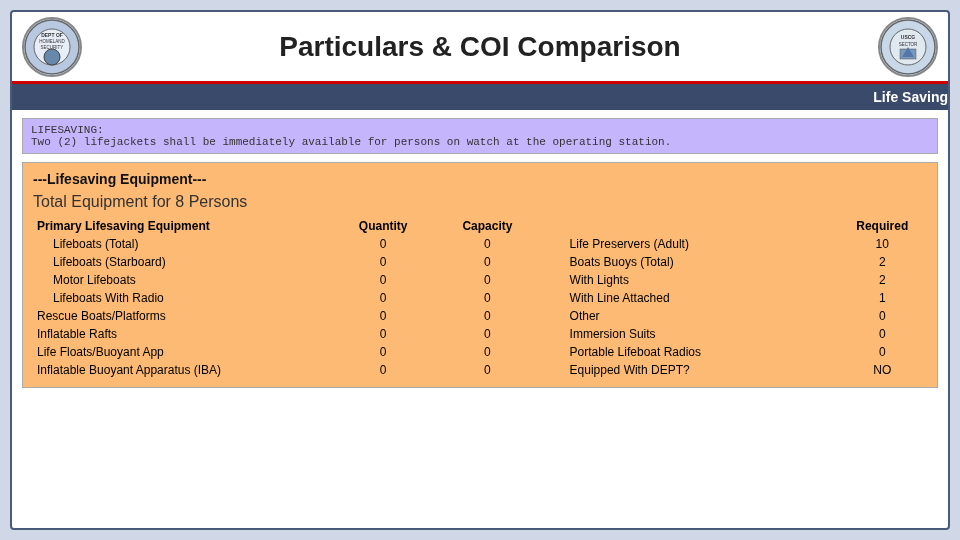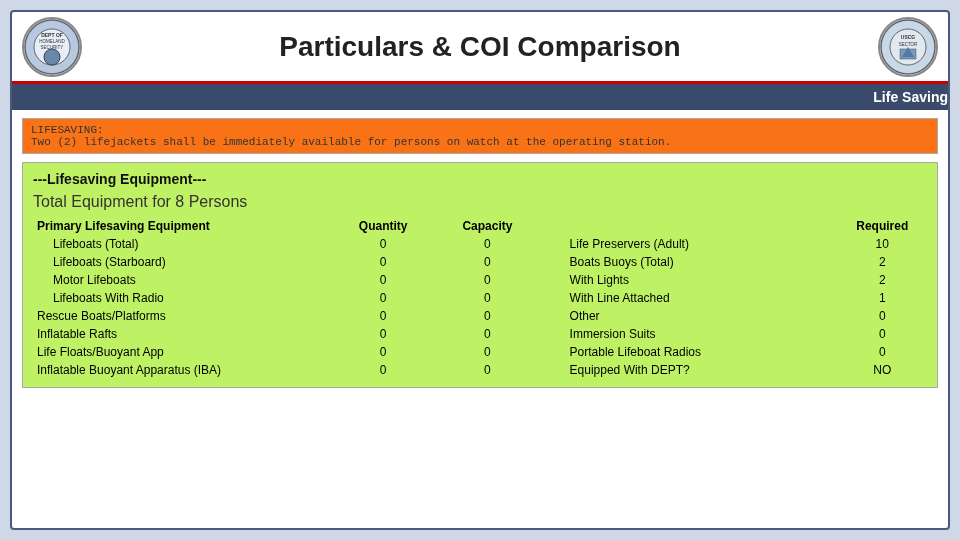--- a/index.html
+++ b/index.html
@@ -80,26 +80,26 @@
       padding: 8px 10px;
       overflow: auto;
     }
     .notice-box {
       border: 1px solid #aaa;
       padding: 5px 8px;
       font-size: 11px;
       color: #333;
       font-family: 'Courier New', monospace;
       margin-bottom: 8px;
-      background: #f97316;
+      background: #c4b5fd;
     }
     .equipment-box {
       border: 1px solid #aaa;
       padding: 8px 10px;
-      background: #bef264;
+      background: #fdba74;
     }
     .section-title {
       font-size: 14px;
       font-weight: bold;
       margin-bottom: 6px;
       color: #111;
     }
     .sub-title {
       font-size: 16px;
       color: #333;

